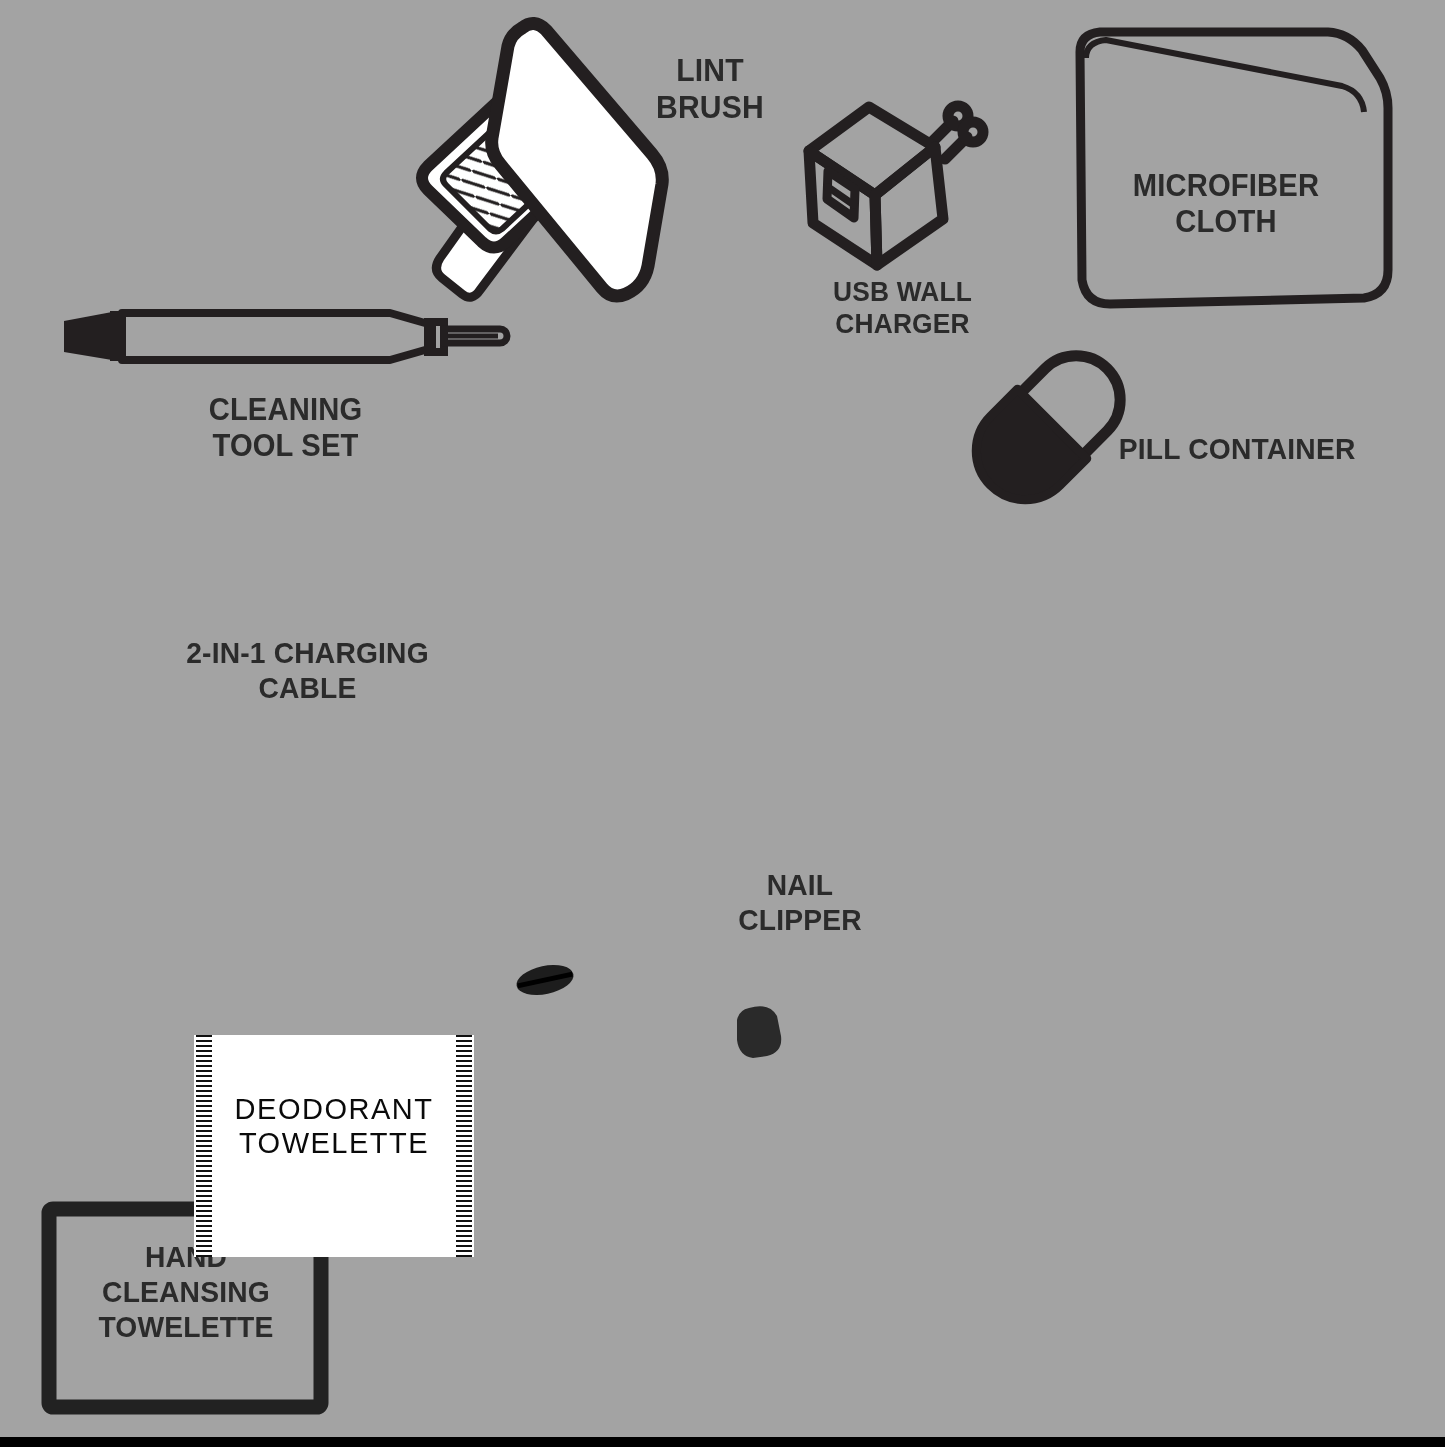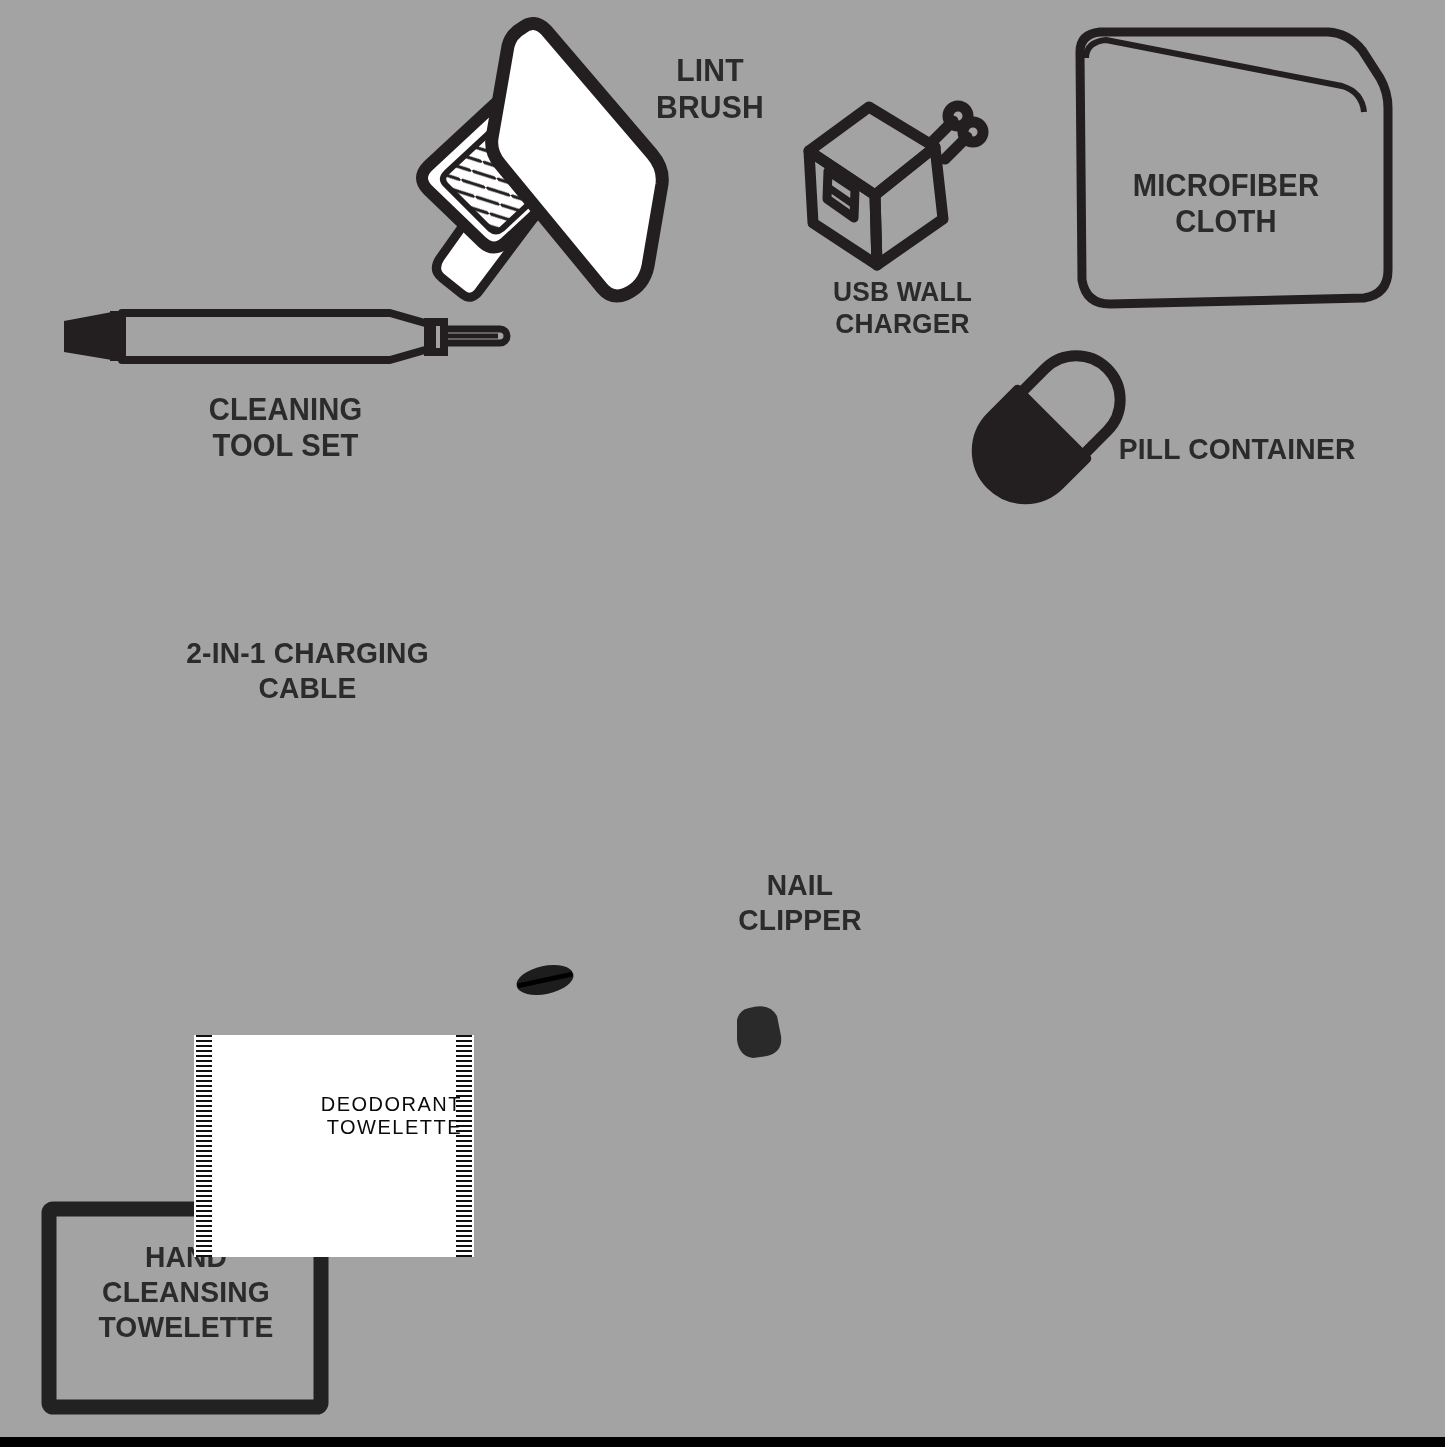--- a/index.html
+++ b/index.html
@@ -73,21 +73,21 @@
     background: #ffffff; z-index: 4;
   }
   .serration {
     position: absolute; top: 0; width: 16px; height: 100%;
     background: repeating-linear-gradient(
       to bottom, #111111 0px, #111111 2px, #ffffff 2px, #ffffff 5px);
   }
   .serration.left { left: 2px; }
   .serration.right { right: 2px; }
   #deodorant-label {
-    left: 206px; top: 1093px; width: 256px; font-size: 20px; z-index: 5; text-align: right;
+    left: 206px; top: 1093px; width: 256px; font-size: 29px; z-index: 5;
   }
 </style>
 </head>
 <body>
 
 <div id="canvas">
 
   <div class="item" id="lint-brush">
     <svg width="320" height="300" viewBox="0 0 320 300">
       <defs>

